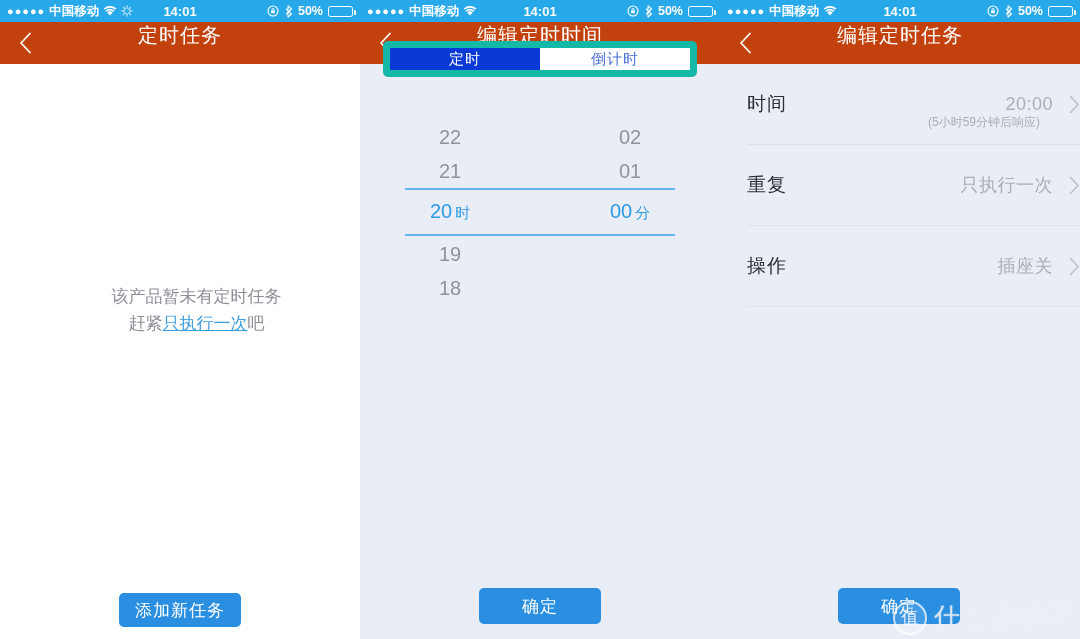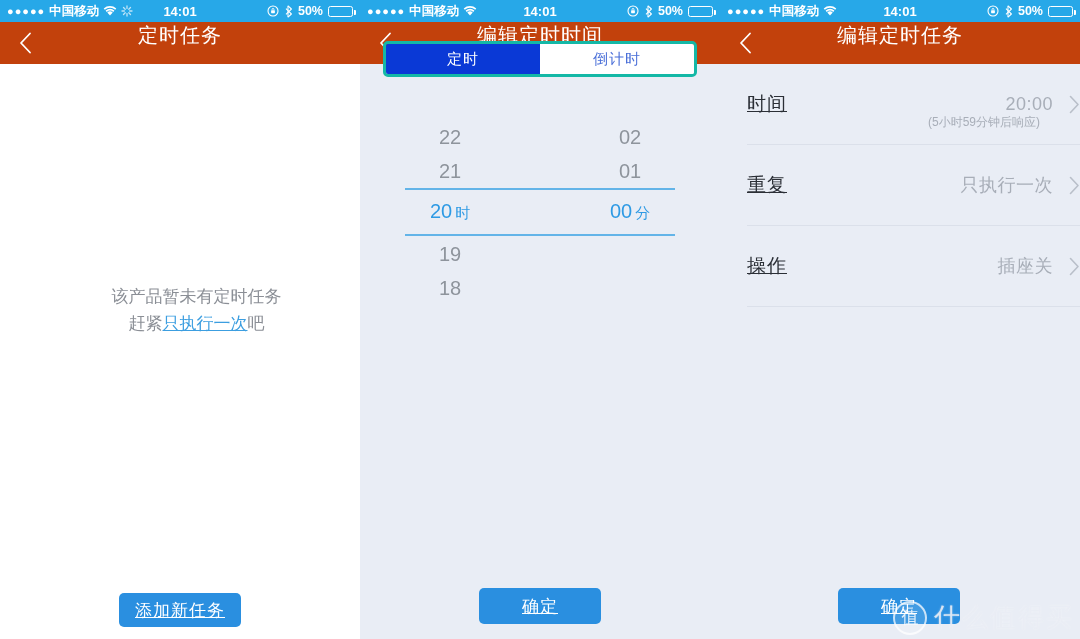--- a/index.html
+++ b/index.html
@@ -141,39 +141,38 @@
   }
   .btn-primary {
     background: #2a8fe0;
     color: #ffffff;
     border: none;
     border-radius: 5px;
     font-size: 17px;
     font-family: inherit;
     letter-spacing: 1px;
     cursor: pointer;
-    text-decoration: underline;
   }
   .add-task-btn {
     position: absolute;
     left: 50%;
     transform: translateX(-50%);
     bottom: 12px;
     width: 122px;
     height: 34px;
   }
 
   
   .segmented {
     position: absolute;
     top: 41px;
     left: 23px;
     width: 314px;
     height: 36px;
-    border: 3px solid #14b8a6;
+    border: 7px solid #14b8a6;
     border-radius: 5px;
     overflow: hidden;
     display: flex;
     box-sizing: border-box;
   }
   .seg {
     flex: 1;
     display: flex;
     align-items: center;
     justify-content: center;
@@ -244,21 +243,20 @@
     border-bottom: 1px solid #dbe0ea;
     display: flex;
     align-items: center;
     cursor: pointer;
   }
   .row:last-child { border-bottom: 1px solid #dbe0ea; }
   .row-label {
     font-size: 19px;
     color: #2b2f36;
     letter-spacing: 1px;
-    text-decoration: underline;
   }
   .row-right {
     margin-left: auto;
     display: flex;
     align-items: center;
     text-align: right;
   }
   .row-value {
     font-size: 18px;
     color: #a8aeb8;

